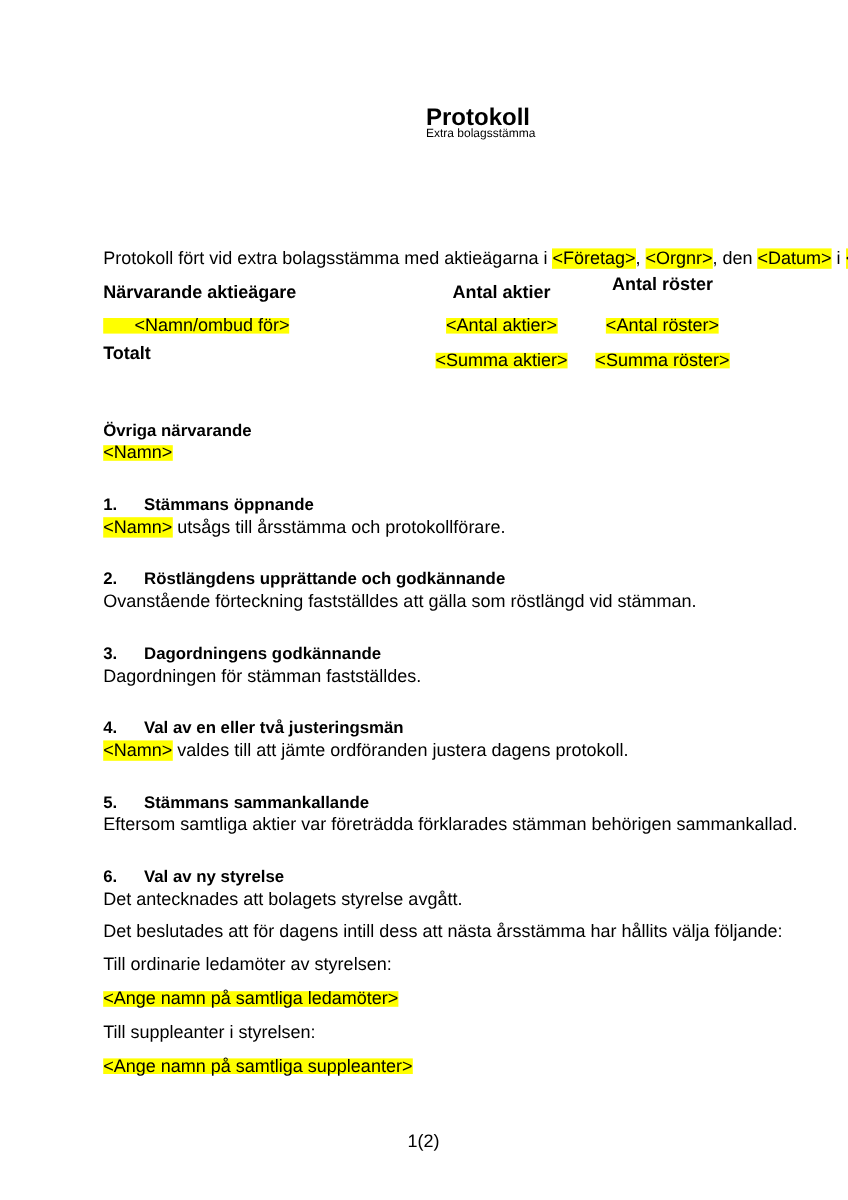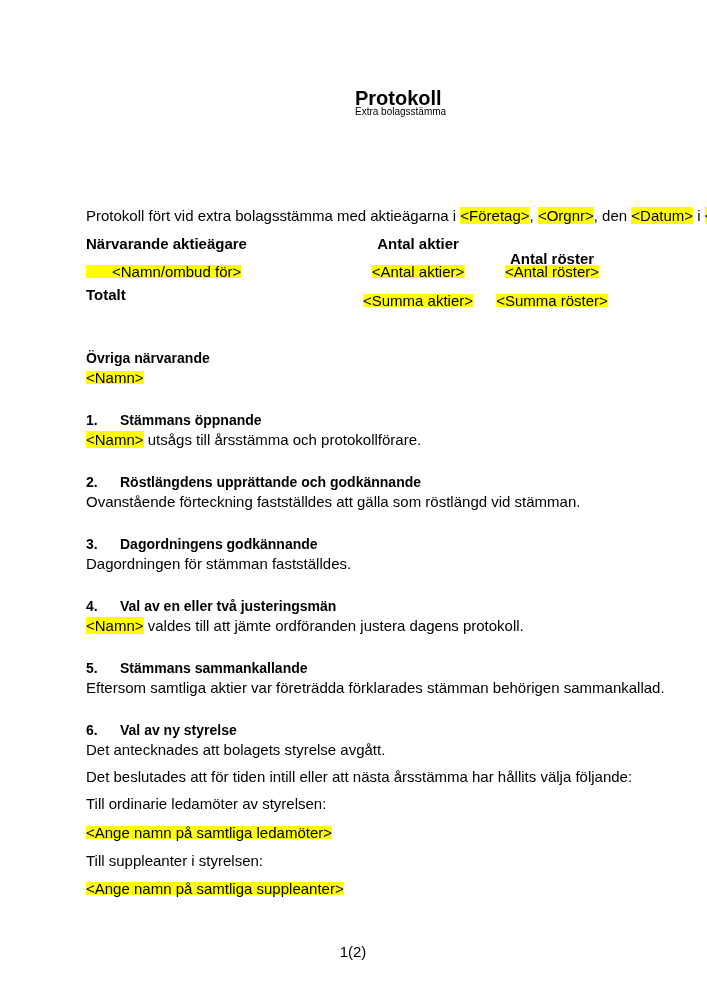--- a/index.html
+++ b/index.html
@@ -21,21 +21,21 @@
 <div class="abs title" style="left:355px; top:87px;">Protokoll</div>
 <div class="abs subtitle" style="left:355px; top:106px;">Extra bolagsstämma</div>
 
 <div class="abs body-text" style="left:86px; top:209px;">
   <span>Protokoll fört vid extra bolagsstämma med aktieägarna i </span><span class="hl">&lt;Företag&gt;</span><span>, </span><span class="hl">&lt;Orgnr&gt;</span><span>, den </span><span class="hl">&lt;Datum&gt;</span><span> i </span><span class="hl">&lt;Ort&gt;</span><span>.</span>
 </div>
 
 <div>
   <div class="abs body-text bold" style="left:86px; top:237px;">Närvarande aktieägare</div>
   <div class="abs body-text bold center" style="left:418px; top:237px;">Antal aktier</div>
-  <div class="abs body-text bold center" style="left:552px; top:252px;">Antal röster</div>
+  <div class="abs body-text bold center" style="left:552px; top:231px;">Antal röster</div>
 
   <div class="abs body-text hl" style="left:86px; top:265px;padding-left:26px;">&lt;Namn/ombud för&gt;</div>
   <div class="abs body-text hl center" style="left:418px; top:265px;">&lt;Antal aktier&gt;</div>
   <div class="abs body-text hl center" style="left:552px; top:265px;">&lt;Antal röster&gt;</div>
 
   <div class="abs body-text bold" style="left:86px; top:288px;">Totalt</div>
   <div class="abs body-text hl center" style="left:418px; top:294px;">&lt;Summa aktier&gt;</div>
   <div class="abs body-text hl center" style="left:552px; top:294px;">&lt;Summa röster&gt;</div>
 </div>
 
@@ -52,19 +52,19 @@
 <div class="abs body-text" style="left:86px; top:557px;">Dagordningen för stämman fastställdes.</div>
 
 <div class="abs h2" style="left:86px; top:598px;"><span class="num">4.</span><span>Val av en eller två justeringsmän</span></div>
 <div class="abs body-text" style="left:86px; top:619px;"><span class="hl">&lt;Namn&gt;</span><span> valdes till att jämte ordföranden justera dagens protokoll.</span></div>
 
 <div class="abs h2" style="left:86px; top:660px;"><span class="num">5.</span><span>Stämmans sammankallande</span></div>
 <div class="abs body-text" style="left:86px; top:681px;">Eftersom samtliga aktier var företrädda förklarades stämman behörigen sammankallad.</div>
 
 <div class="abs h2" style="left:86px; top:722px;"><span class="num">6.</span><span>Val av ny styrelse</span></div>
 <div class="abs body-text" style="left:86px; top:743px;">Det antecknades att bolagets styrelse avgått.</div>
-<div class="abs body-text" style="left:86px; top:770px;">Det beslutades att för tiden intill eller att nästa årsstämma har hållits välja följande:</div>
+<div class="abs body-text" style="left:86px; top:770px;">Det beslutades att för dagens intill dess att nästa årsstämma har hållits välja följande:</div>
 <div class="abs body-text" style="left:86px; top:797px;">Till ordinarie ledamöter av styrelsen:</div>
 <div class="abs body-text hl" style="left:86px; top:826px;">&lt;Ange namn på samtliga ledamöter&gt;</div>
 <div class="abs body-text" style="left:86px; top:854px;">Till suppleanter i styrelsen:</div>
 <div class="abs body-text hl" style="left:86px; top:882px;">&lt;Ange namn på samtliga suppleanter&gt;</div>
 
 <div class="abs body-text center" style="left:353px; top:945px;">1(2)</div>
 
 </body></html>

